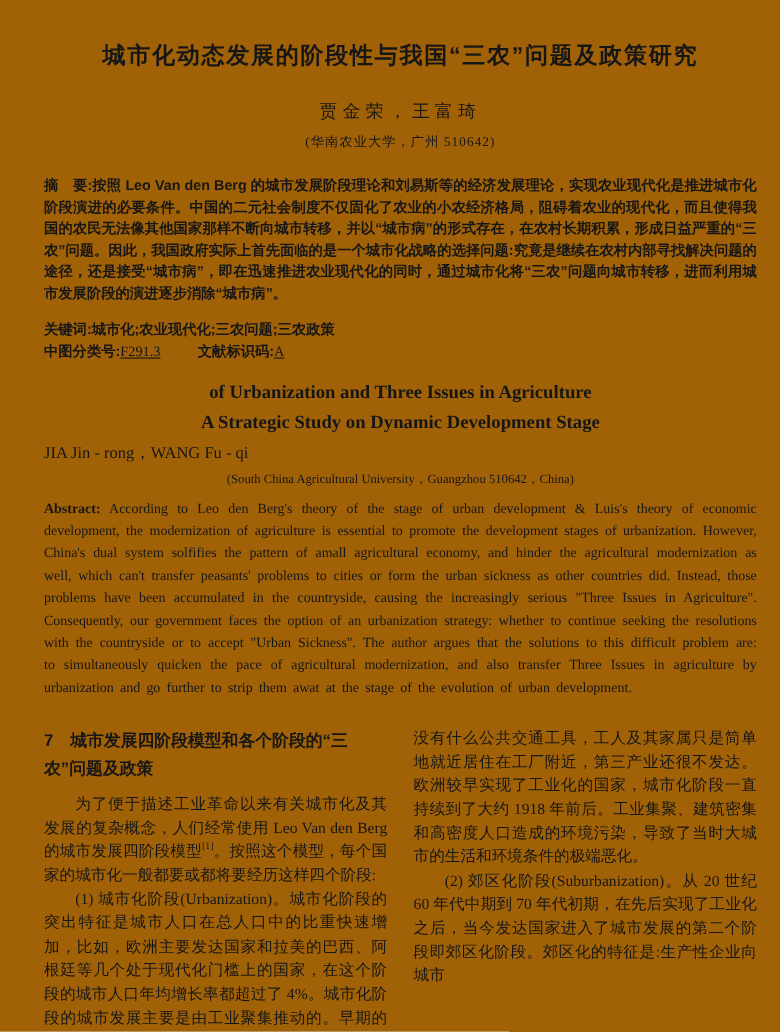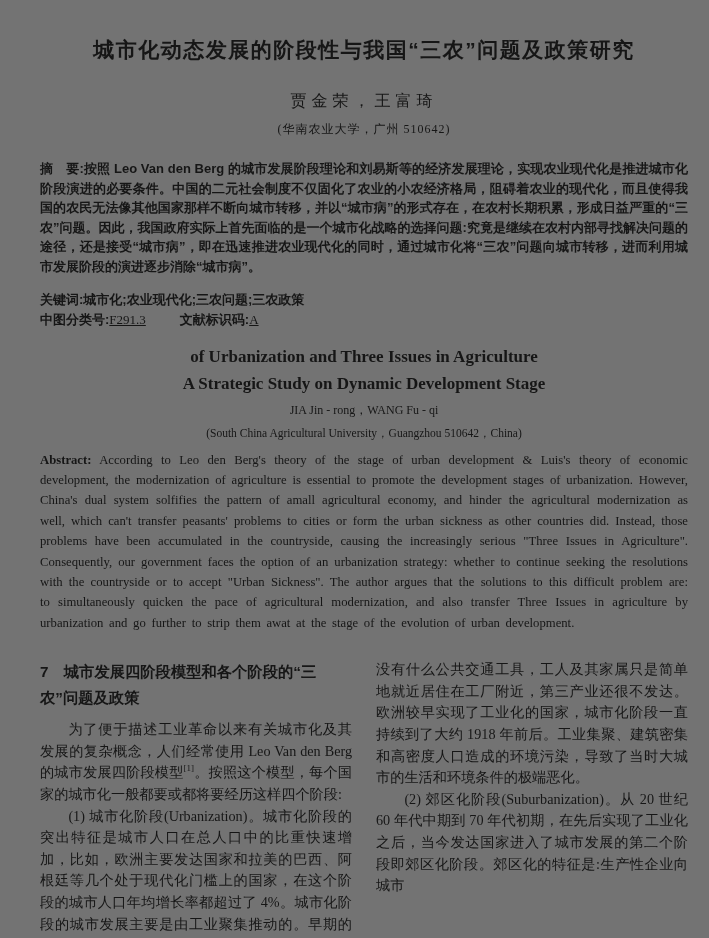--- a/index.html
+++ b/index.html
@@ -1,20 +1,20 @@
 <!DOCTYPE html>
 <html><head>
 <meta charset="utf-8">
 <style>
   html,body{margin:0;padding:0;background:#e8e8e8;}
   .page{
     position:relative;
     width:709px;height:938px;
     margin:0 auto;
-    background:#737373;
+    background:#a16207;
     color:#161616;
     font-family:"Liberation Serif",serif;
     box-sizing:border-box;
     padding:24px 21px 10px 40px;
     overflow:hidden;
   }
   
   .title-cn{
     font-family:"Liberation Sans",sans-serif;
     font-weight:700;font-size:21px;letter-spacing:1.5px;
@@ -40,21 +40,21 @@
     font-size:13px;line-height:20px;font-weight:600;
   }
   .meta-cn .lbl{font-weight:700;}
   .clc-gap{display:inline-block;width:34px;}
   .clc-val{font-family:"Liberation Serif",serif;font-weight:400;text-decoration:underline;}
   
   .en-title{
     text-align:center;font-weight:700;font-size:17px;line-height:27px;
     margin-top:13px;
   }
-  .en-authors{text-align:center;font-size:12px;margin-top:5px;}
+  .en-authors{font-size:15px;margin-top:5px;}
   .en-affil{text-align:center;font-size:11.5px;margin-top:7px;}
   
   .abs-en{
     margin-top:9px;font-size:12.7px;line-height:20.4px;
     text-align:justify;word-spacing:2.5px;
   }
   .abs-en .lbl,.kw-en .lbl{font-weight:700;}
   .kw-en{font-size:12.7px;line-height:20.4px;margin-top:1px;}
   
   .columns{display:flex;gap:24px;margin-top:26px;height:302px;}

